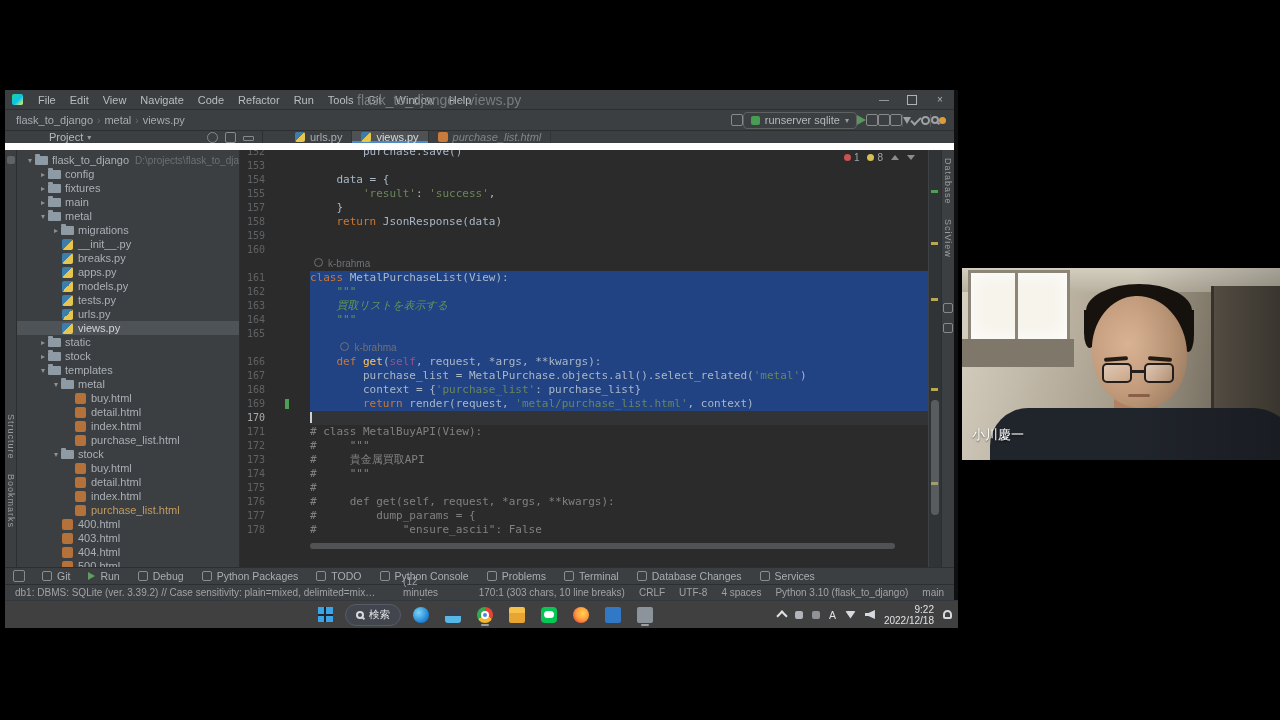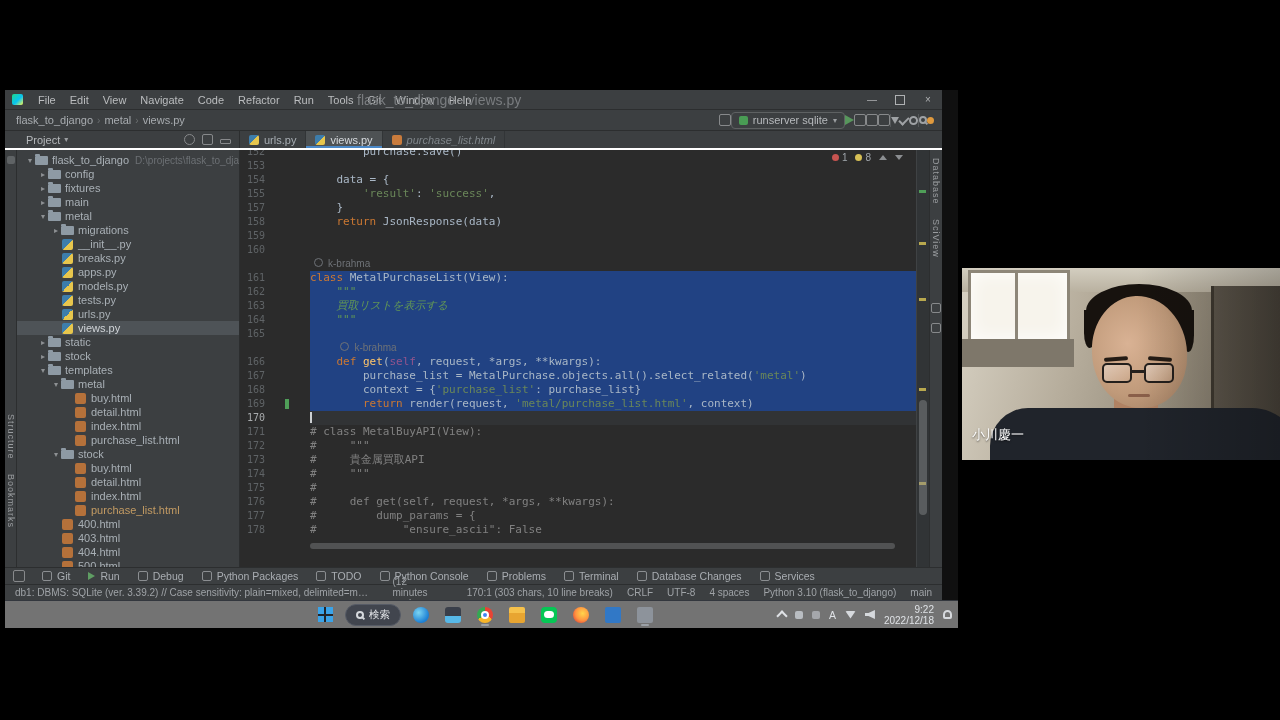--- a/index.html
+++ b/index.html
@@ -1,21 +1,21 @@
 <!DOCTYPE html>
 <html><head>
 <meta charset="utf-8">
 <style>
   html,body{margin:0;padding:0}
   body{width:1280px;height:720px;background:#000;position:relative;overflow:hidden;
        font-family:"Liberation Sans","DejaVu Sans",sans-serif;}
   .screen{position:absolute;left:5px;top:90px;width:953px;height:538px;background:#101010;}
 
   
-  .ide{position:absolute;top:0;left:0;right:16px;height:510px;background:#3c3f41;color:#afb1b3;}
+  .ide{position:absolute;top:0;left:0;right:4px;height:510px;background:#3c3f41;color:#afb1b3;}
   .titlebar{height:20px;box-sizing:border-box;border-bottom:1px solid #2c2e2f;display:flex;align-items:center;position:relative;}
   .app-logo{width:11px;height:11px;margin:0 8px 0 7px;border-radius:2px;flex:none;
             background:linear-gradient(135deg,#21d789,#07c3f2 55%,#fcf84a);}
   .menus{display:flex;height:100%;align-items:center;}
   .menu-item{padding:0 7px;font-size:11px;color:#bbbdbf;}
   .win-title{position:absolute;left:352px;font-size:14px;color:#797c7f;}
   .win-controls{margin-left:auto;display:flex;height:100%;}
   .win-btn{width:28px;display:flex;align-items:center;justify-content:center;font-size:10px;color:#afb1b3;}
   .win-btn .box{width:8px;height:8px;border:1px solid #afb1b3;display:block;}
 
@@ -29,21 +29,21 @@
   .play{width:0;height:0;border-left:9px solid #57965c;border-top:5px solid transparent;border-bottom:5px solid transparent;}
   .icon-sq{width:10px;height:10px;border:1px solid #87898b;border-radius:2px;}
   .vsep{width:1px;height:13px;background:#55585a;}
   .i-down{width:0;height:0;border-top:7px solid #9fa2a5;border-left:4px solid transparent;border-right:4px solid transparent;}
   .i-check{width:8px;height:4px;border-left:2px solid #9fa2a5;border-bottom:2px solid #9fa2a5;transform:rotate(-45deg);}
   .i-hist{width:9px;height:9px;border:2px solid #9fa2a5;border-radius:50%;box-sizing:border-box;}
   .i-search{width:8px;height:8px;border:2px solid #9fa2a5;border-radius:50%;position:relative;box-sizing:border-box;}
   .i-search::after{content:"";position:absolute;width:4px;height:2px;background:#9fa2a5;transform:rotate(45deg);right:-3px;bottom:-2px;}
   .i-dot{width:7px;height:7px;border-radius:50%;background:#e09a3e;}
 
-  .navrow{height:19px;box-sizing:border-box;border-bottom:2px solid #ffffff;display:flex;}
+  .navrow{height:19px;box-sizing:border-box;border-bottom:7px solid #ffffff;display:flex;gap:23px;}
   .stripe-spacer{width:12px;flex:none;}
   .panel-head{width:223px;box-sizing:border-box;flex:none;display:flex;align-items:center;font-size:11px;
               border-right:1px solid #2c2e2f;padding-left:9px;gap:4px;color:#b6b9bc;}
   .panel-caret{font-size:8px;color:#9a9da0;}
   .panel-icons{margin-left:auto;display:flex;gap:7px;margin-right:8px;align-items:center;}
   .ph-ic{width:9px;height:9px;border:1px solid #87898b;border-radius:2px;}
   .ph-ic.round{border-radius:50%;}
   .ph-ic.minus{height:3px;border-radius:1px;margin-top:3px;}
   .tabs{display:flex;flex:1;}
   .tab{height:100%;display:flex;align-items:center;padding:0 9px;font-size:11px;color:#a7adb3;border-right:1px solid #323537;box-sizing:border-box;}
@@ -108,21 +108,21 @@
   .corner-ic{width:10px;height:10px;border:1px solid #87898b;border-radius:2px;margin:0 8px 0 4px;flex:none;}
   .tool-item{display:flex;align-items:center;gap:5px;padding:0 9px;height:100%;}
   .tool-ic{width:8px;height:8px;border:1px solid #8b8e91;border-radius:2px;flex:none;}
   .tool-ic.run{width:0;height:0;border:none;border-left:7px solid #5f9d63;border-top:4px solid transparent;border-bottom:4px solid transparent;border-radius:0;}
 
   .statusbar{position:absolute;left:0;right:0;bottom:0;height:16px;box-sizing:border-box;background:#3c3f41;border-top:1px solid #2c2e2f;display:flex;align-items:center;font-size:10px;color:#9fa3a7;padding:0 10px;gap:24px;}
   .db-info{max-width:435px;white-space:nowrap;overflow:hidden;text-overflow:ellipsis;}
   #status-right{margin-left:auto;display:flex;gap:14px;white-space:nowrap;}
 
   
-  .taskbar{position:absolute;left:0;bottom:0;width:100%;height:28px;background:#737373;border-top:1px solid #33373e;box-sizing:border-box;}
+  .taskbar{position:absolute;left:0;bottom:0;width:100%;height:28px;background:#404040;border-top:1px solid #33373e;box-sizing:border-box;}
   #task-apps{position:absolute;left:308px;top:0;display:flex;align-items:center;gap:8px;height:100%;}
   .tb-btn{width:24px;height:24px;display:flex;align-items:center;justify-content:center;position:relative;border-radius:4px;flex:none;}
   .tb-ic{width:16px;height:16px;display:block;}
   .active-bar{position:absolute;bottom:1px;left:8px;width:8px;height:2px;border-radius:1px;background:#9ba0a6;}
   .ic-start{width:15px;height:15px;background-color:#3ba3e8;background-image:linear-gradient(#22252b,#22252b),linear-gradient(#22252b,#22252b);background-size:2px 100%,100% 2px;background-position:center;background-repeat:no-repeat;}
   .search-pill{height:20px;display:flex;align-items:center;gap:5px;background:#41454e;border:1px solid #565b66;border-radius:11px;padding:0 10px;color:#e4e6e9;font-size:10.5px;}
   .sp-mag{width:8px;height:8px;border:2px solid #d6d9dd;border-radius:50%;position:relative;box-sizing:border-box;}
   .sp-mag::after{content:"";position:absolute;width:4px;height:2px;background:#d6d9dd;transform:rotate(45deg);right:-3px;bottom:-2px;}
   .ic-edge{border-radius:50%;background:radial-gradient(circle at 35% 35%,#7cd5f2,#1b7fd4 70%);}
   .ic-photos{border-radius:3px;background:linear-gradient(180deg,#3a3f4a 55%,#57b8e8 55%);}

